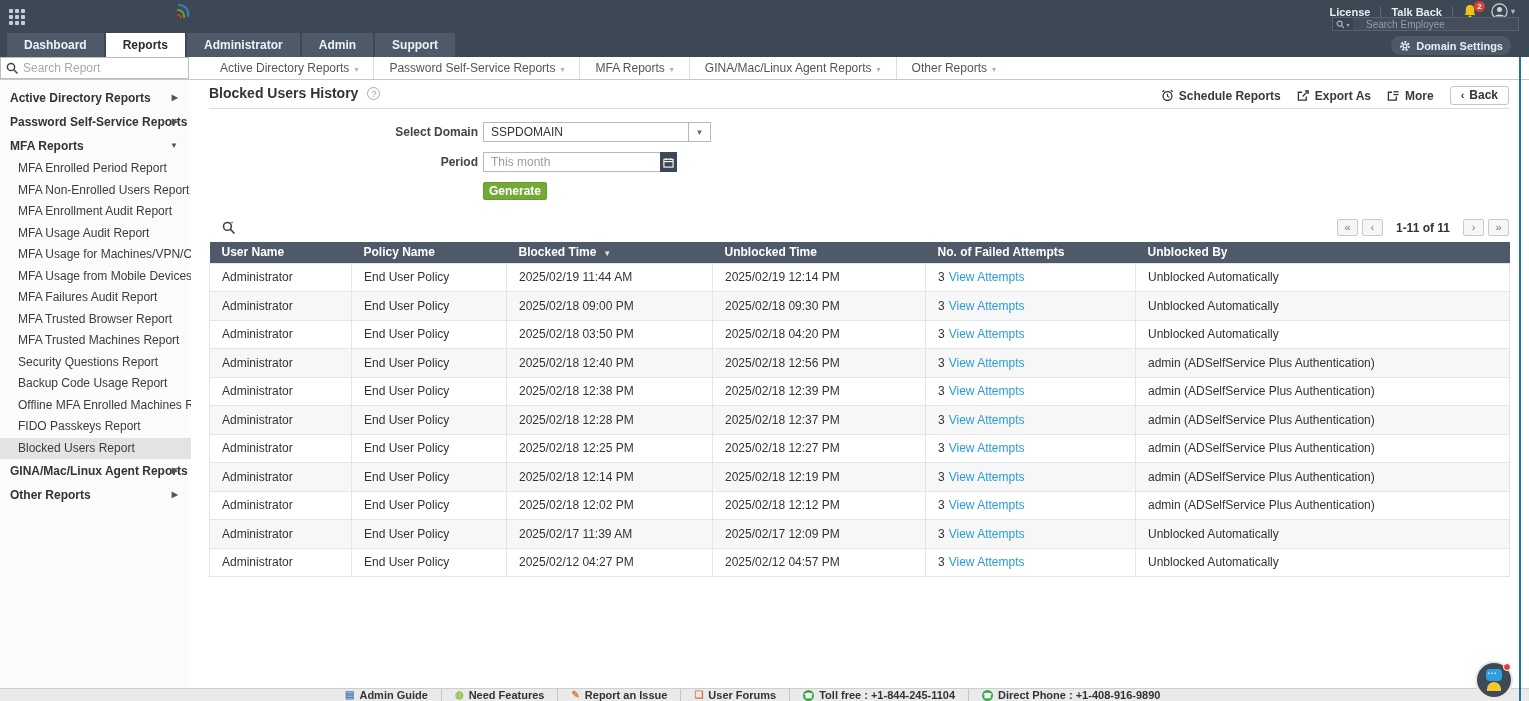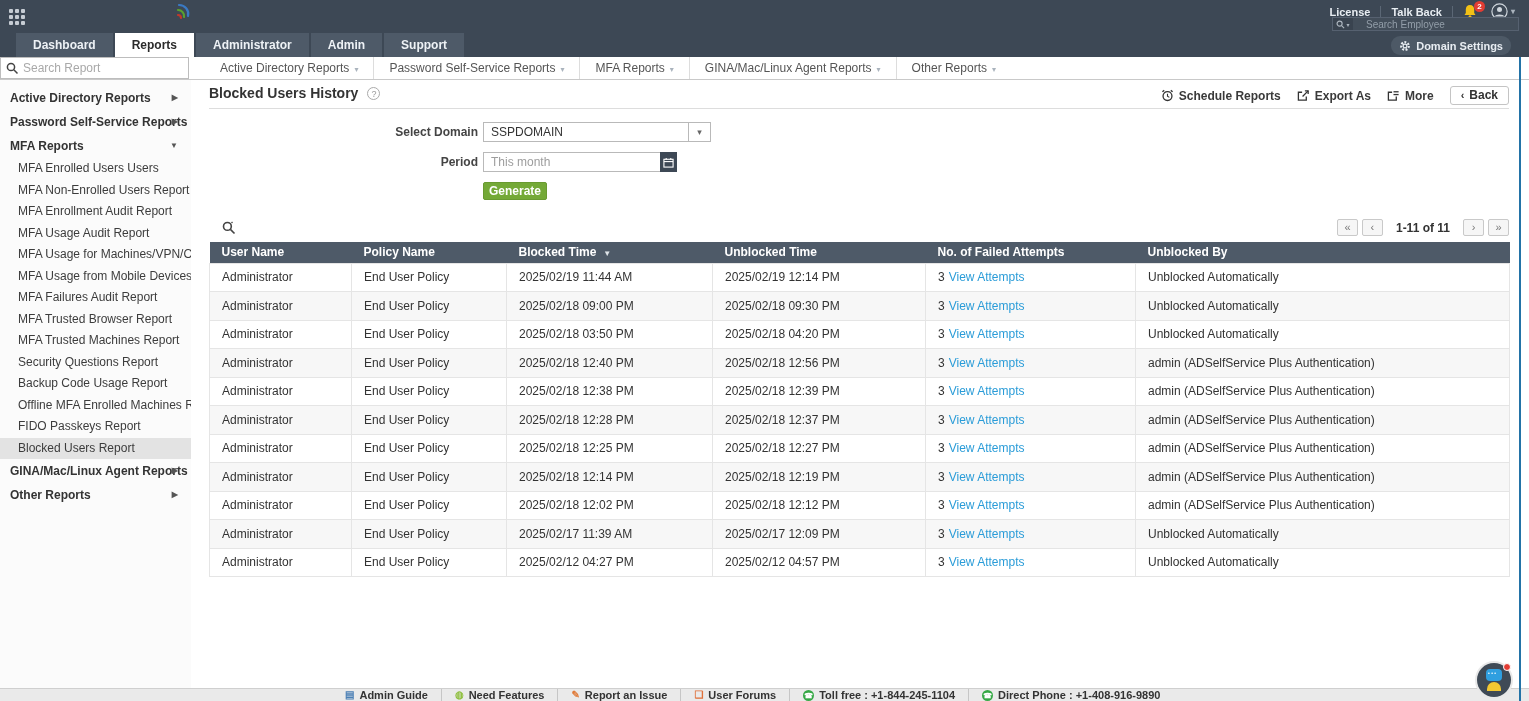--- a/index.html
+++ b/index.html
@@ -22,21 +22,21 @@
   #avatar-wrap { display:flex; align-items:center; gap:3px; cursor:pointer; }
   .caret { color:#aab3bd; font-size:8px; }
   #search-emp { position:absolute; right:10px; top:17px; width:187px; height:14px; display:flex;
     background:#434e5a; border:1px solid #566170; }
   #search-emp-btn { width:20px; background:#39434f; display:flex; align-items:center; justify-content:center; gap:1px; cursor:pointer;}
   #search-emp input { flex:1; border:0; background:transparent; color:#cfd6dd; font-size:10px; padding:0 5px; outline:none;margin-left:8px;}
   #search-emp input::placeholder { color:#939ea9; }
 
   
   #tabbar { position:absolute; left:0; top:33px; width:1529px; height:24px; background:#3d4855; }
-  #tabs { position:absolute; left:16px; top:0; display:flex; gap:2px; height:24px; }
+  #tabs { position:absolute; left:7px; top:0; display:flex; gap:2px; height:24px; }
   .tab { padding:0 17px; line-height:24px; background:#4e5a68; color:#eef2f6; font-weight:bold; font-size:12px; cursor:pointer;}
   .tab.active { background:#fff; color:#2b2b2b; }
   #domain-settings { position:absolute; right:18px; top:3px; height:19px; background:#4d5966; border-radius:9px;
     display:flex; align-items:center; gap:5px; padding:0 8px; color:#e8edf2; font-size:11px; font-weight:bold; cursor:pointer; }
 
   
   #subbar { position:absolute; left:0; top:57px; width:1529px; height:23px; background:#fff; border-bottom:1px solid #c9c9c9; }
   #report-search { position:absolute; left:0; top:0; width:189px; height:22px; border:1px solid #bdbdbd;
     display:flex; align-items:center; background:#fff; }
   #report-search input { flex:1; border:0; outline:none; font-size:12px; color:#0f766e; padding:0 4px; }
@@ -201,21 +201,21 @@
       <div class="secnav-item">MFA Reports<span class="caret">▾</span></div>
       <div class="secnav-item">GINA/Mac/Linux Agent Reports<span class="caret">▾</span></div>
       <div class="secnav-item">Other Reports<span class="caret">▾</span></div>
     </div>
 </div>
 
 <div id="sidebar">
     <div class="sb-section">Active Directory Reports<span class="sb-arrow">▶</span></div>
     <div class="sb-section">Password Self-Service Reports<span class="sb-arrow">▶</span></div>
     <div class="sb-section">MFA Reports<span class="sb-arrow">▼</span></div>
-    <div class="sb-item">MFA Enrolled Users Users</div>
+    <div class="sb-item">MFA Enrolled Period Report</div>
     <div class="sb-item">MFA Non-Enrolled Users Report</div>
     <div class="sb-item">MFA Enrollment Audit Report</div>
     <div class="sb-item">MFA Usage Audit Report</div>
     <div class="sb-item">MFA Usage for Machines/VPN/OWA</div>
     <div class="sb-item">MFA Usage from Mobile Devices</div>
     <div class="sb-item">MFA Failures Audit Report</div>
     <div class="sb-item">MFA Trusted Browser Report</div>
     <div class="sb-item">MFA Trusted Machines Report</div>
     <div class="sb-item">Security Questions Report</div>
     <div class="sb-item">Backup Code Usage Report</div>

